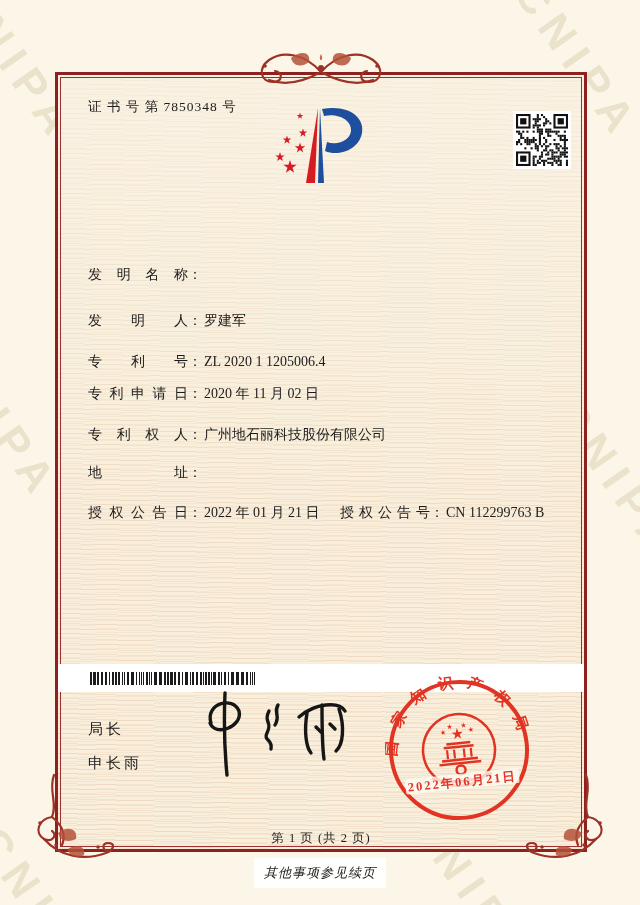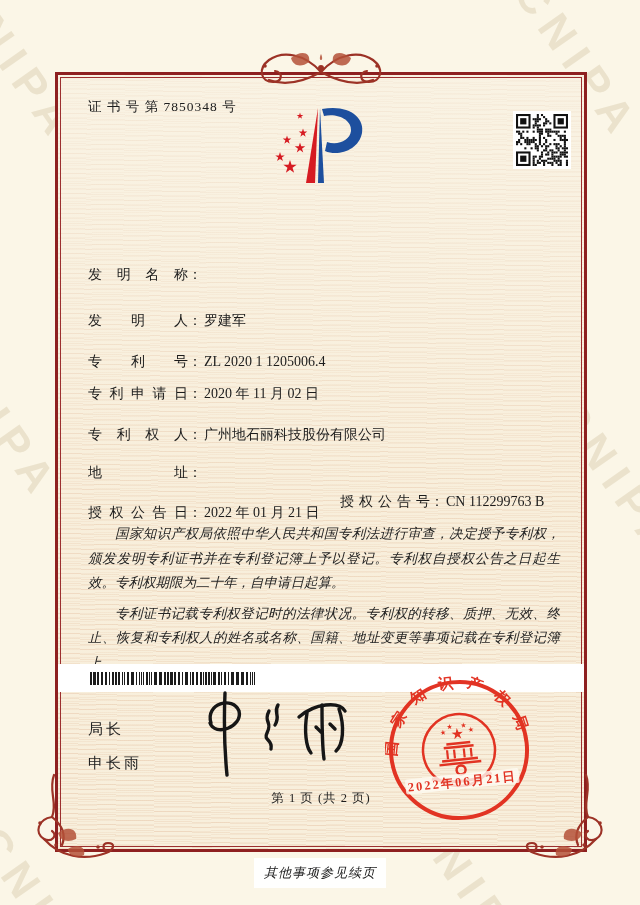--- a/index.html
+++ b/index.html
@@ -60,21 +60,21 @@
   .director-title,.director-name{
     position:absolute;left:30px;
     font-family:"Liberation Sans","DejaVu Sans",sans-serif;
     font-size:15px;font-weight:500;letter-spacing:3px;color:#222;
   }
   .director-title{top:645px;}
   .director-name{top:679px;}
   .signature{position:absolute;left:125px;top:612px;width:165px;height:100px;}
   .signature path{fill:none;stroke:#161616;stroke-width:3.4;stroke-linecap:round;stroke-linejoin:round;}
   .seal{position:absolute;left:327px;top:601px;width:148px;height:148px;opacity:0.95;}
-  .page-info{position:absolute;left:0;right:0;top:715px;text-align:center;font-size:12.5px;letter-spacing:1px;color:#1e1e1e;}
+  .page-info{position:absolute;left:0;right:0;top:755px;text-align:center;font-size:12.5px;letter-spacing:1px;color:#1e1e1e;}
   
   .orn{position:absolute;pointer-events:none;}
   .orn-top{left:231px;top:42px;width:180px;height:54px;}
   .orn-bl{left:10px;top:773px;width:112px;height:115px;}
   .orn-br{left:518px;top:773px;width:112px;height:115px;transform:scaleX(-1);}
   .orn path.s{fill:none;stroke:#9c3226;stroke-width:2.2;stroke-linecap:round;}
   .orn path.f{fill:#b45138;opacity:0.85;}
   .orn circle.d{fill:#9c3226;}
   
   .note{
@@ -351,30 +351,26 @@
     </div>
     <div class="frow" style="top:389px">
       <span class="flabel">地址</span>
       <span class="fcolon">：</span>
     </div>
     <div class="frow" style="top:429px">
       <span class="flabel">授权公告日</span>
       <span class="fcolon">：</span>
       <span class="fvalue">2022 年 01 月 21 日</span>
     </div>
-    <div class="frow" style="top:418px;left:282px">
+    <div class="frow" style="top:429px;left:282px">
       <span class="flabel flabel-sm">授权公告号</span>
       <span class="fcolon">：</span>
       <span class="fvalue">CN 112299763 B</span>
     </div>
 
-    <div class="body-text">
-      <p>国家知识产权局依照中华人民共和国专利法进行审查，决定授予专利权，颁发发明专利证书并在专利登记簿上予以登记。专利权自授权公告之日起生效。专利权期限为二十年，自申请日起算。</p>
-      <p>专利证书记载专利权登记时的法律状况。专利权的转移、质押、无效、终止、恢复和专利权人的姓名或名称、国籍、地址变更等事项记载在专利登记簿上。</p>
-    </div>
 
     <div class="barcode-strip">
       <svg class="barcode" viewBox="0 0 167 13" preserveAspectRatio="none" aria-hidden="true">
         <g id="barcode-bars">
             <rect x="0" y="0" width="2" height="13" fill="#1c1c1c"></rect>
             <rect x="3" y="0" width="3" height="13" fill="#1c1c1c"></rect>
             <rect x="7" y="0" width="2" height="13" fill="#1c1c1c"></rect>
             <rect x="11" y="0" width="2" height="13" fill="#1c1c1c"></rect>
             <rect x="15" y="0" width="2" height="13" fill="#1c1c1c"></rect>
             <rect x="19" y="0" width="1" height="13" fill="#1c1c1c"></rect>

